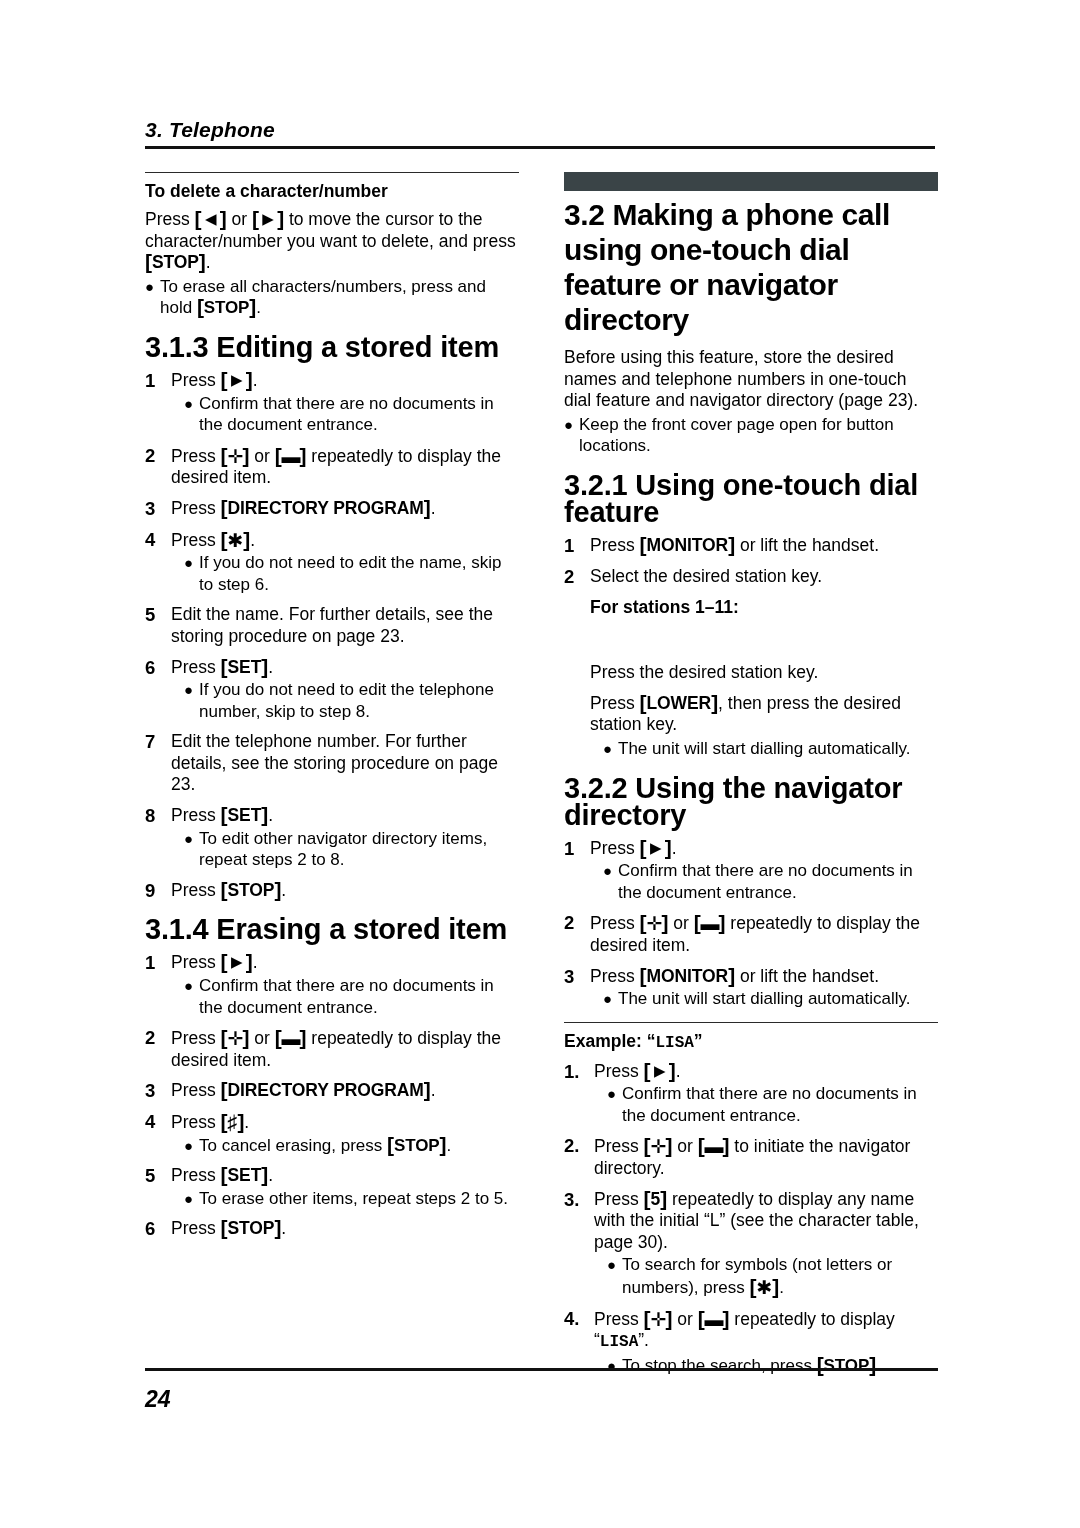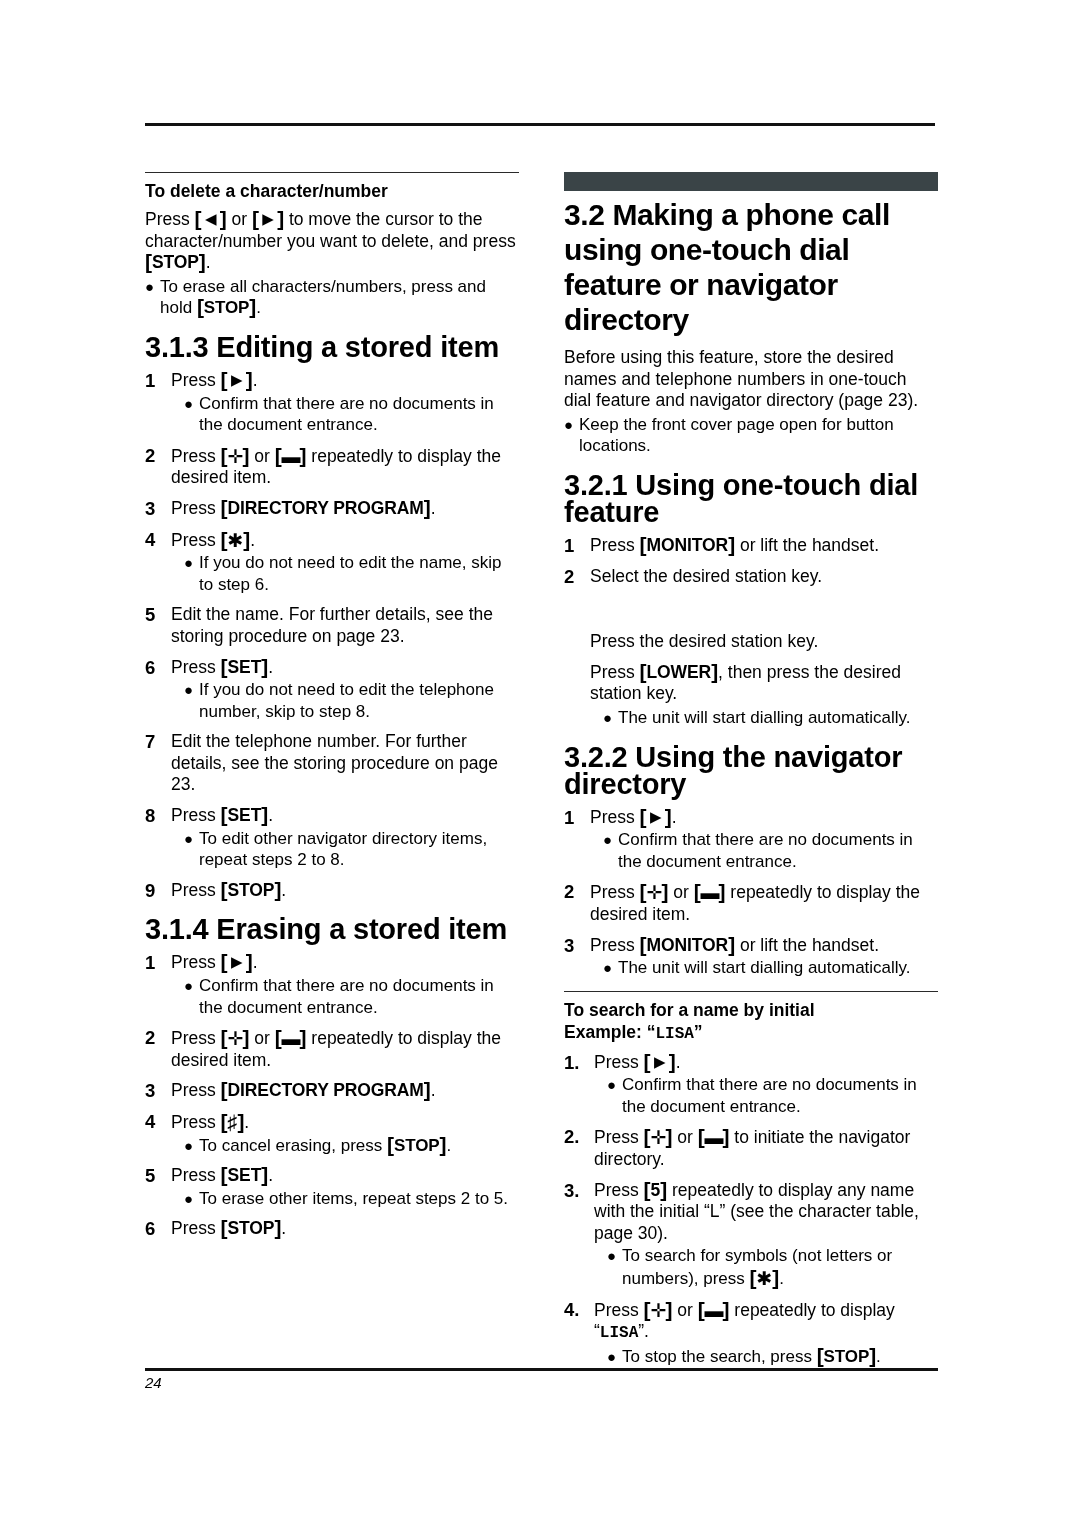--- a/index.html
+++ b/index.html
@@ -90,29 +90,30 @@
     font-family:"Liberation Mono","DejaVu Sans Mono",monospace;
     font-weight:bold;font-size:16px;letter-spacing:0px;
   }
 
   
   .footer{
     position:absolute;left:145px;top:1368px;width:793px;
   }
   .footer-rule{border-top:3px solid #111;}
   .footer-num{
-    font-style:italic;font-weight:normal;font-size:15px;margin-top:3px;
+    font-style:italic;font-weight:bold;font-size:23px;margin-top:15px;
   }
 </style>
 </head>
 <body>
 
 <div class="page">
 
   <div class="runhead">
+    <div class="runhead-title">3. Telephone</div>
     <div class="runhead-rule"></div>
   </div>
 
   <div class="cols">
 
     <div class="col col-left">
 
       <div class="thin-rule"></div>
       <div class="subhead">To delete a character/number</div>
 
@@ -277,20 +278,21 @@
         <div class="step-body">
           <span>Press </span><span class="key"><span class="kb">[</span><span>MONITOR</span><span class="kb">]</span></span><span> or lift the handset.</span>
         </div>
       </div>
 
       <div class="step">
         <div class="step-num">2</div>
         <div class="step-body">Select the desired station key.</div>
       </div>
 
+      <div class="subhead plain-indent">For stations 1–11:</div>
       <div class="p plain-indent" style="margin-bottom:9px;margin-top:44px;">Press the desired station key.</div>
 
       <div class="p plain-indent">
         <span>Press </span><span class="key"><span class="kb">[</span><span>LOWER</span><span class="kb">]</span></span><span>, then press the desired station key.</span>
       </div>
       <div class="bul" style="margin-left:39px;">
         <div class="bul-dot">●</div>
         <div class="bul-txt">The unit will start dialling automatically.</div>
       </div>
 
@@ -319,21 +321,20 @@
         <div class="step-body">
           <span>Press </span><span class="key"><span class="kb">[</span><span>MONITOR</span><span class="kb">]</span></span><span> or lift the handset.</span>
           <div class="bul bul-indent">
             <div class="bul-dot">●</div>
             <div class="bul-txt">The unit will start dialling automatically.</div>
           </div>
         </div>
       </div>
 
       <div class="thin-rule" style="margin-top:12px;"></div>
-      <div class="subhead" style="margin-bottom:0;">To search for a name by initial</div>
       <div class="subhead"><span>Example: </span><span>“</span><span class="mono">LISA</span><span>”</span></div>
 
       <div class="step">
         <div class="step-num dotted">1.</div>
         <div class="step-body">
           <span>Press </span><span class="key"><span class="kb">[</span> <span class="gl gl-arrow">▶</span> <span class="kb">]</span></span><span>.</span>
           <div class="bul bul-indent">
             <div class="bul-dot">●</div>
             <div class="bul-txt">Confirm that there are no documents in the document entrance.</div>
           </div>

